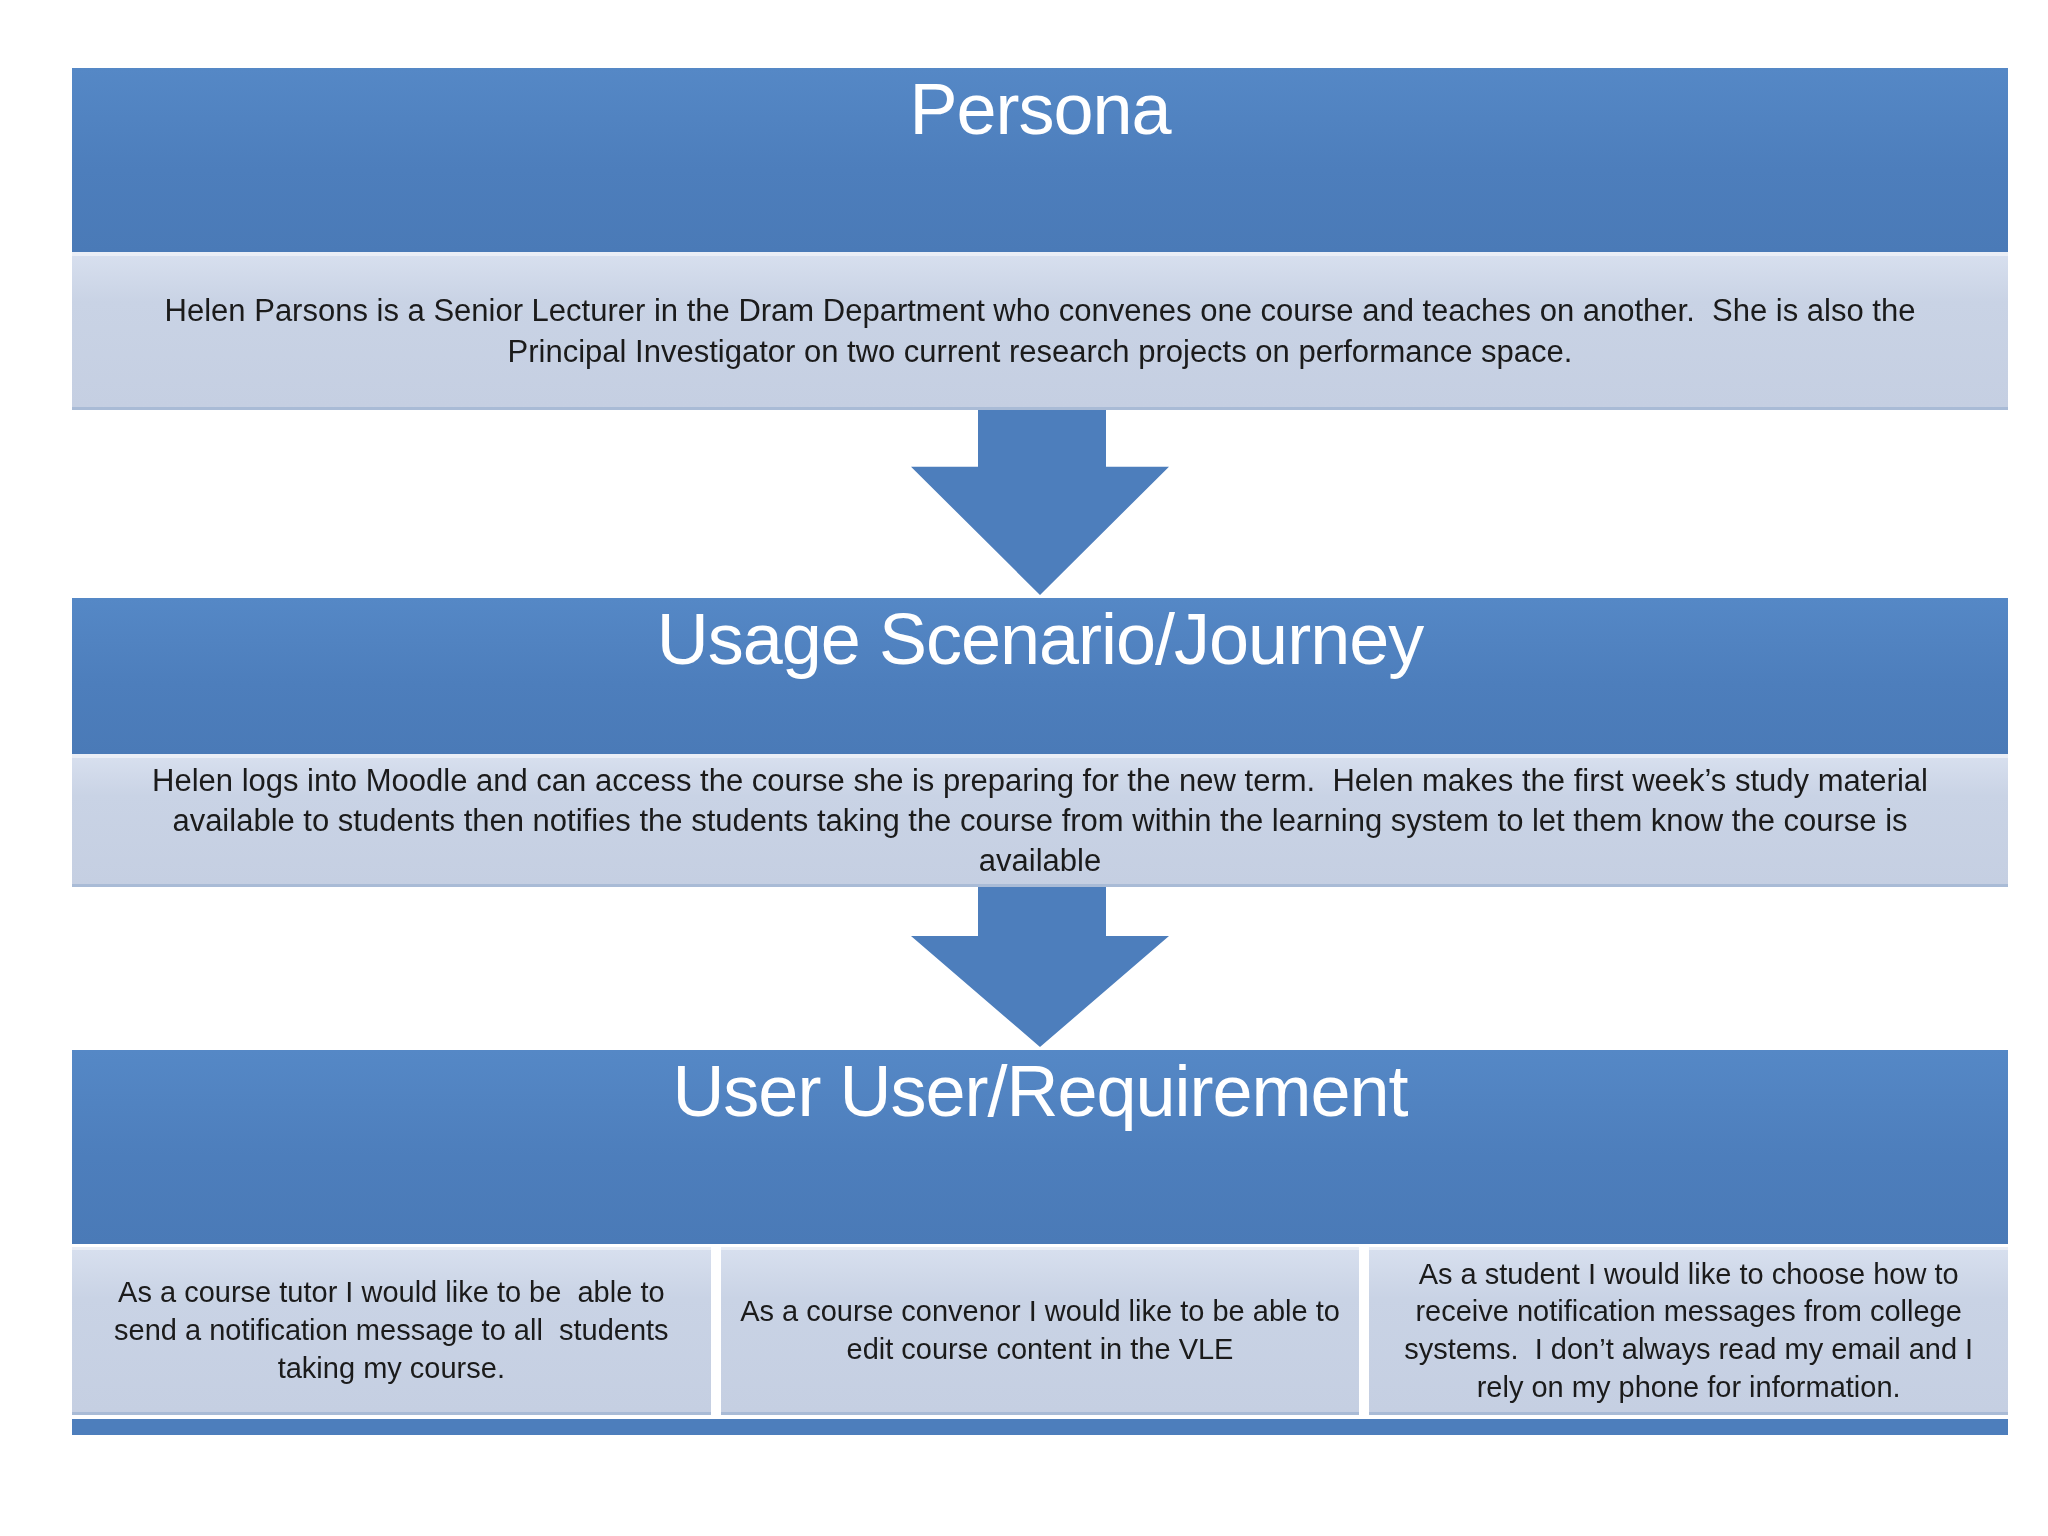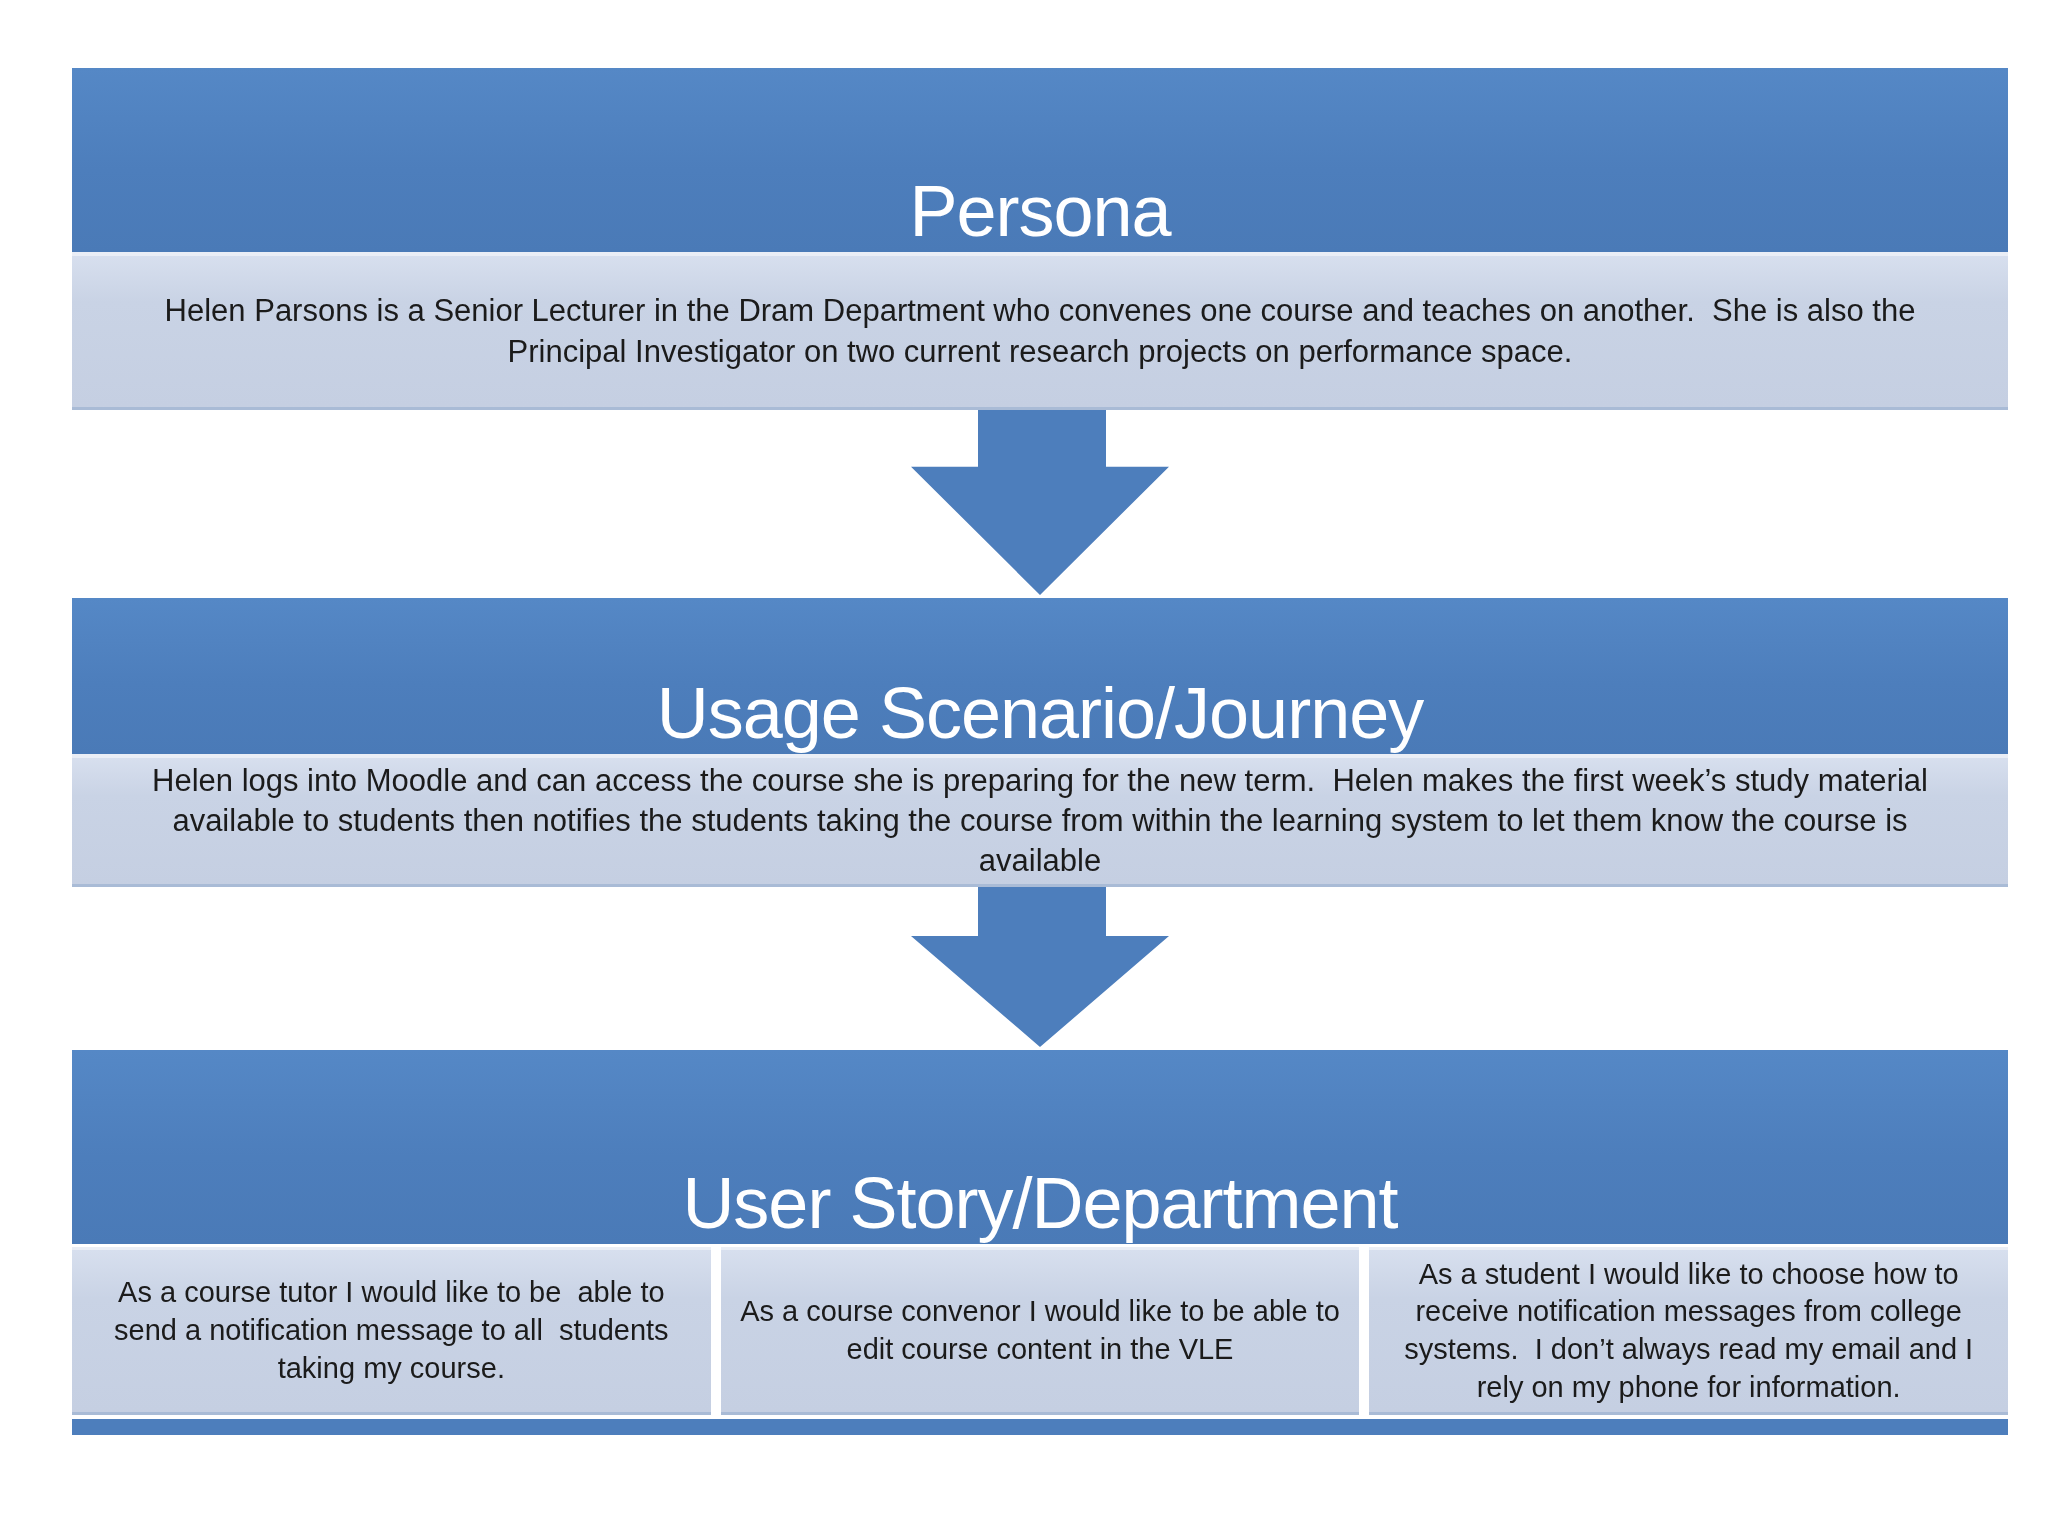--- a/index.html
+++ b/index.html
@@ -7,21 +7,21 @@
     position:relative;
     width:2048px;height:1536px;
     background:#ffffff;
     font-family:"Liberation Sans", sans-serif;
     overflow:hidden;
   }
   .stack{position:absolute;left:72px;top:68px;width:1936px;}
   .sec-header{
     background:linear-gradient(#5588c6,#4d7ebc 55%,#4a7ab7);
     color:#ffffff;
-    display:flex;align-items:flex-end;justify-content:center;
+    display:flex;align-items:flex-start;justify-content:center;
     font-size:72px;letter-spacing:-1px;font-weight:400;
     text-align:center;
   }
   .h1{height:184px}
   .h2{height:156px}
   .h3{height:194px}
   .sec-body{
     background:linear-gradient(#d7dfee,#c9d3e5 30%,#c5cfe2);
     border-top:4px solid #eaeef6;
     border-bottom:3px solid #a9bbd6;
@@ -79,21 +79,21 @@
       <span>Helen logs into Moodle and can access the course she is preparing for the new term.  Helen makes the first week’s study material available to students then notifies the students taking the course from within the learning system to let them know the course is available</span>
     </div>
 
     <div class="arrow-wrap a2">
       <svg viewBox="0 0 258 186" preserveAspectRatio="none" aria-hidden="true">
         <polygon points="67,0 195,0 195,57 258,57 129,186 0,57 67,57" fill="#4d7ebc"></polygon>
       </svg>
     </div>
 
     <div class="sec-header h3">
-      <span>User Story/Department</span>
+      <span>User User/Requirement</span>
     </div>
     <div class="cards">
       <div class="card">
         <span>As a course tutor I would like to be  able to send a notification message to all  students taking my course.</span>
       </div>
       <div class="card">
         <span>As a course convenor I would like to be able to edit course content in the VLE</span>
       </div>
       <div class="card">
         <span>As a student I would like to choose how to receive notification messages from college systems.  I don’t always read my email and I rely on my phone for information.</span>

